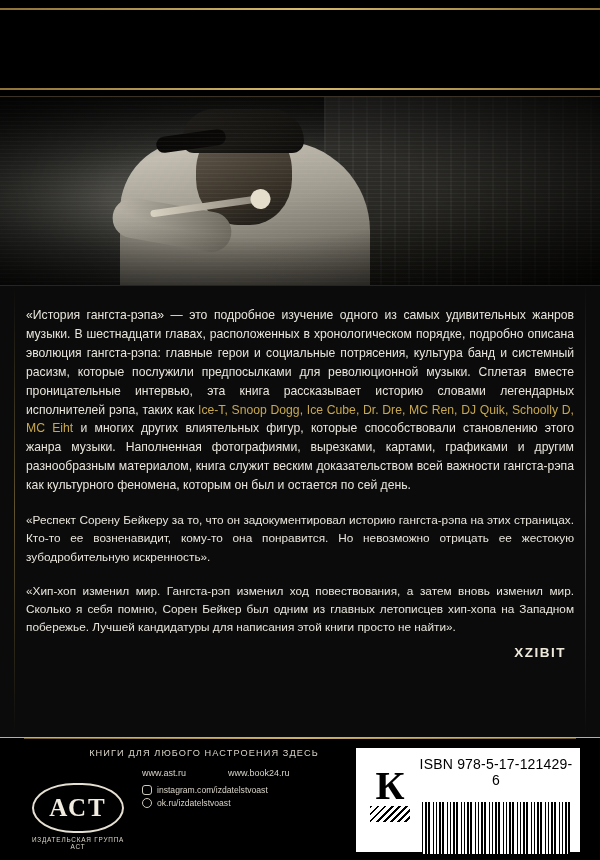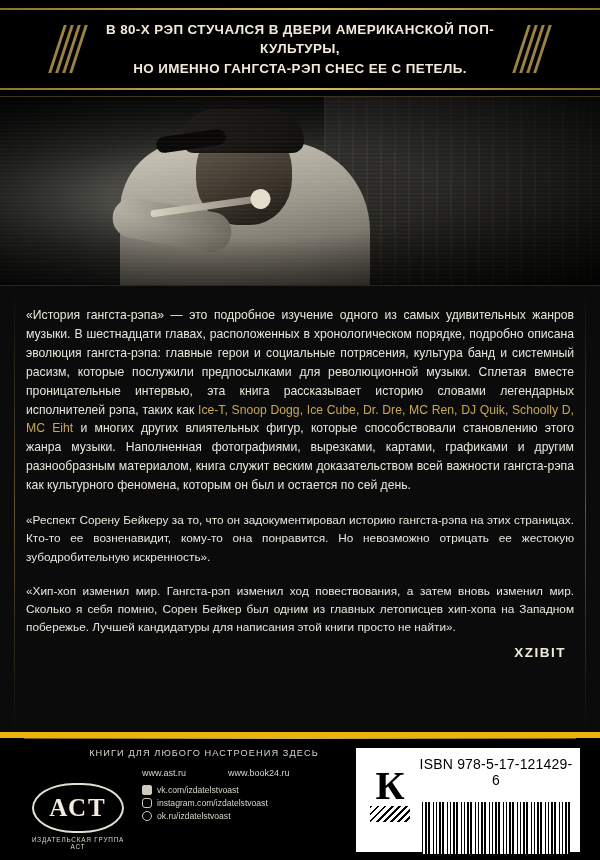--- a/index.html
+++ b/index.html
@@ -180,21 +180,21 @@
     color: #efe9dc;
     margin-top: 8px;
     padding-right: 8px;
   }
   
   .footer {
     position: absolute;
     left: 0; right: 0; bottom: 0;
     height: 122px;
     background: #000;
-    border-top: 6px solid #eab308;
+    border-top: 1px solid #eab308;
   }
   .footer-rule {
     position: absolute; top: 0; left: 24px; right: 24px;
     height: 1px;
     background: linear-gradient(90deg,#6b5827,#cbb069,#6b5827);
   }
   .footer-inner {
     position: absolute;
     inset: 10px 20px 8px 24px;
     display: flex;
@@ -327,38 +327,20 @@
   .side-rule.r { right: 14px; }
 </style>
 </head>
 <body>
 
 <div class="cover">
 
   <div class="top-banner">
     <div class="gold-rule top"></div>
     <div class="gold-rule bottom"></div>
-    <div class="banner-inner">
-      <div class="slashes">
-        <i></i>
-          <i></i>
-          <i></i>
-          <i></i>
-      </div>
-      <div class="banner-text">
-        <div>В 80-х рэп стучался в двери американской поп-культуры,</div>
-        <div>но именно гангста-рэп снес ее с петель.</div>
-      </div>
-      <div class="slashes">
-        <i></i>
-          <i></i>
-          <i></i>
-          <i></i>
-      </div>
-    </div>
   </div>
 
   <div class="photo">
     <div class="wall"></div>
     <div class="fig-body"></div>
     <div class="fig-head"></div>
     <div class="fig-cap"></div>
     <div class="fig-arm"></div>
     <div class="fig-mic"></div>
     <div class="stripes"></div>
@@ -384,24 +366,20 @@
   <div class="footer">
     <div class="footer-rule"></div>
     <div class="footer-inner">
       <div class="footer-left">
         <div class="slogan">Книги для любого настроения здесь</div>
         <div class="sites">
           <span>www.ast.ru</span>
           <span>www.book24.ru</span>
         </div>
         <div class="socials">
-          <div>
-            <span class="sq vk"></span>
-            <span>vk.com/izdatelstvoast</span>
-          </div>
           <div>
             <span class="sq ig"></span>
             <span>instagram.com/izdatelstvoast</span>
           </div>
           <div>
             <span class="sq ok"></span>
             <span>ok.ru/izdatelstvoast</span>
           </div>
         </div>
         <div class="ast-logo">

